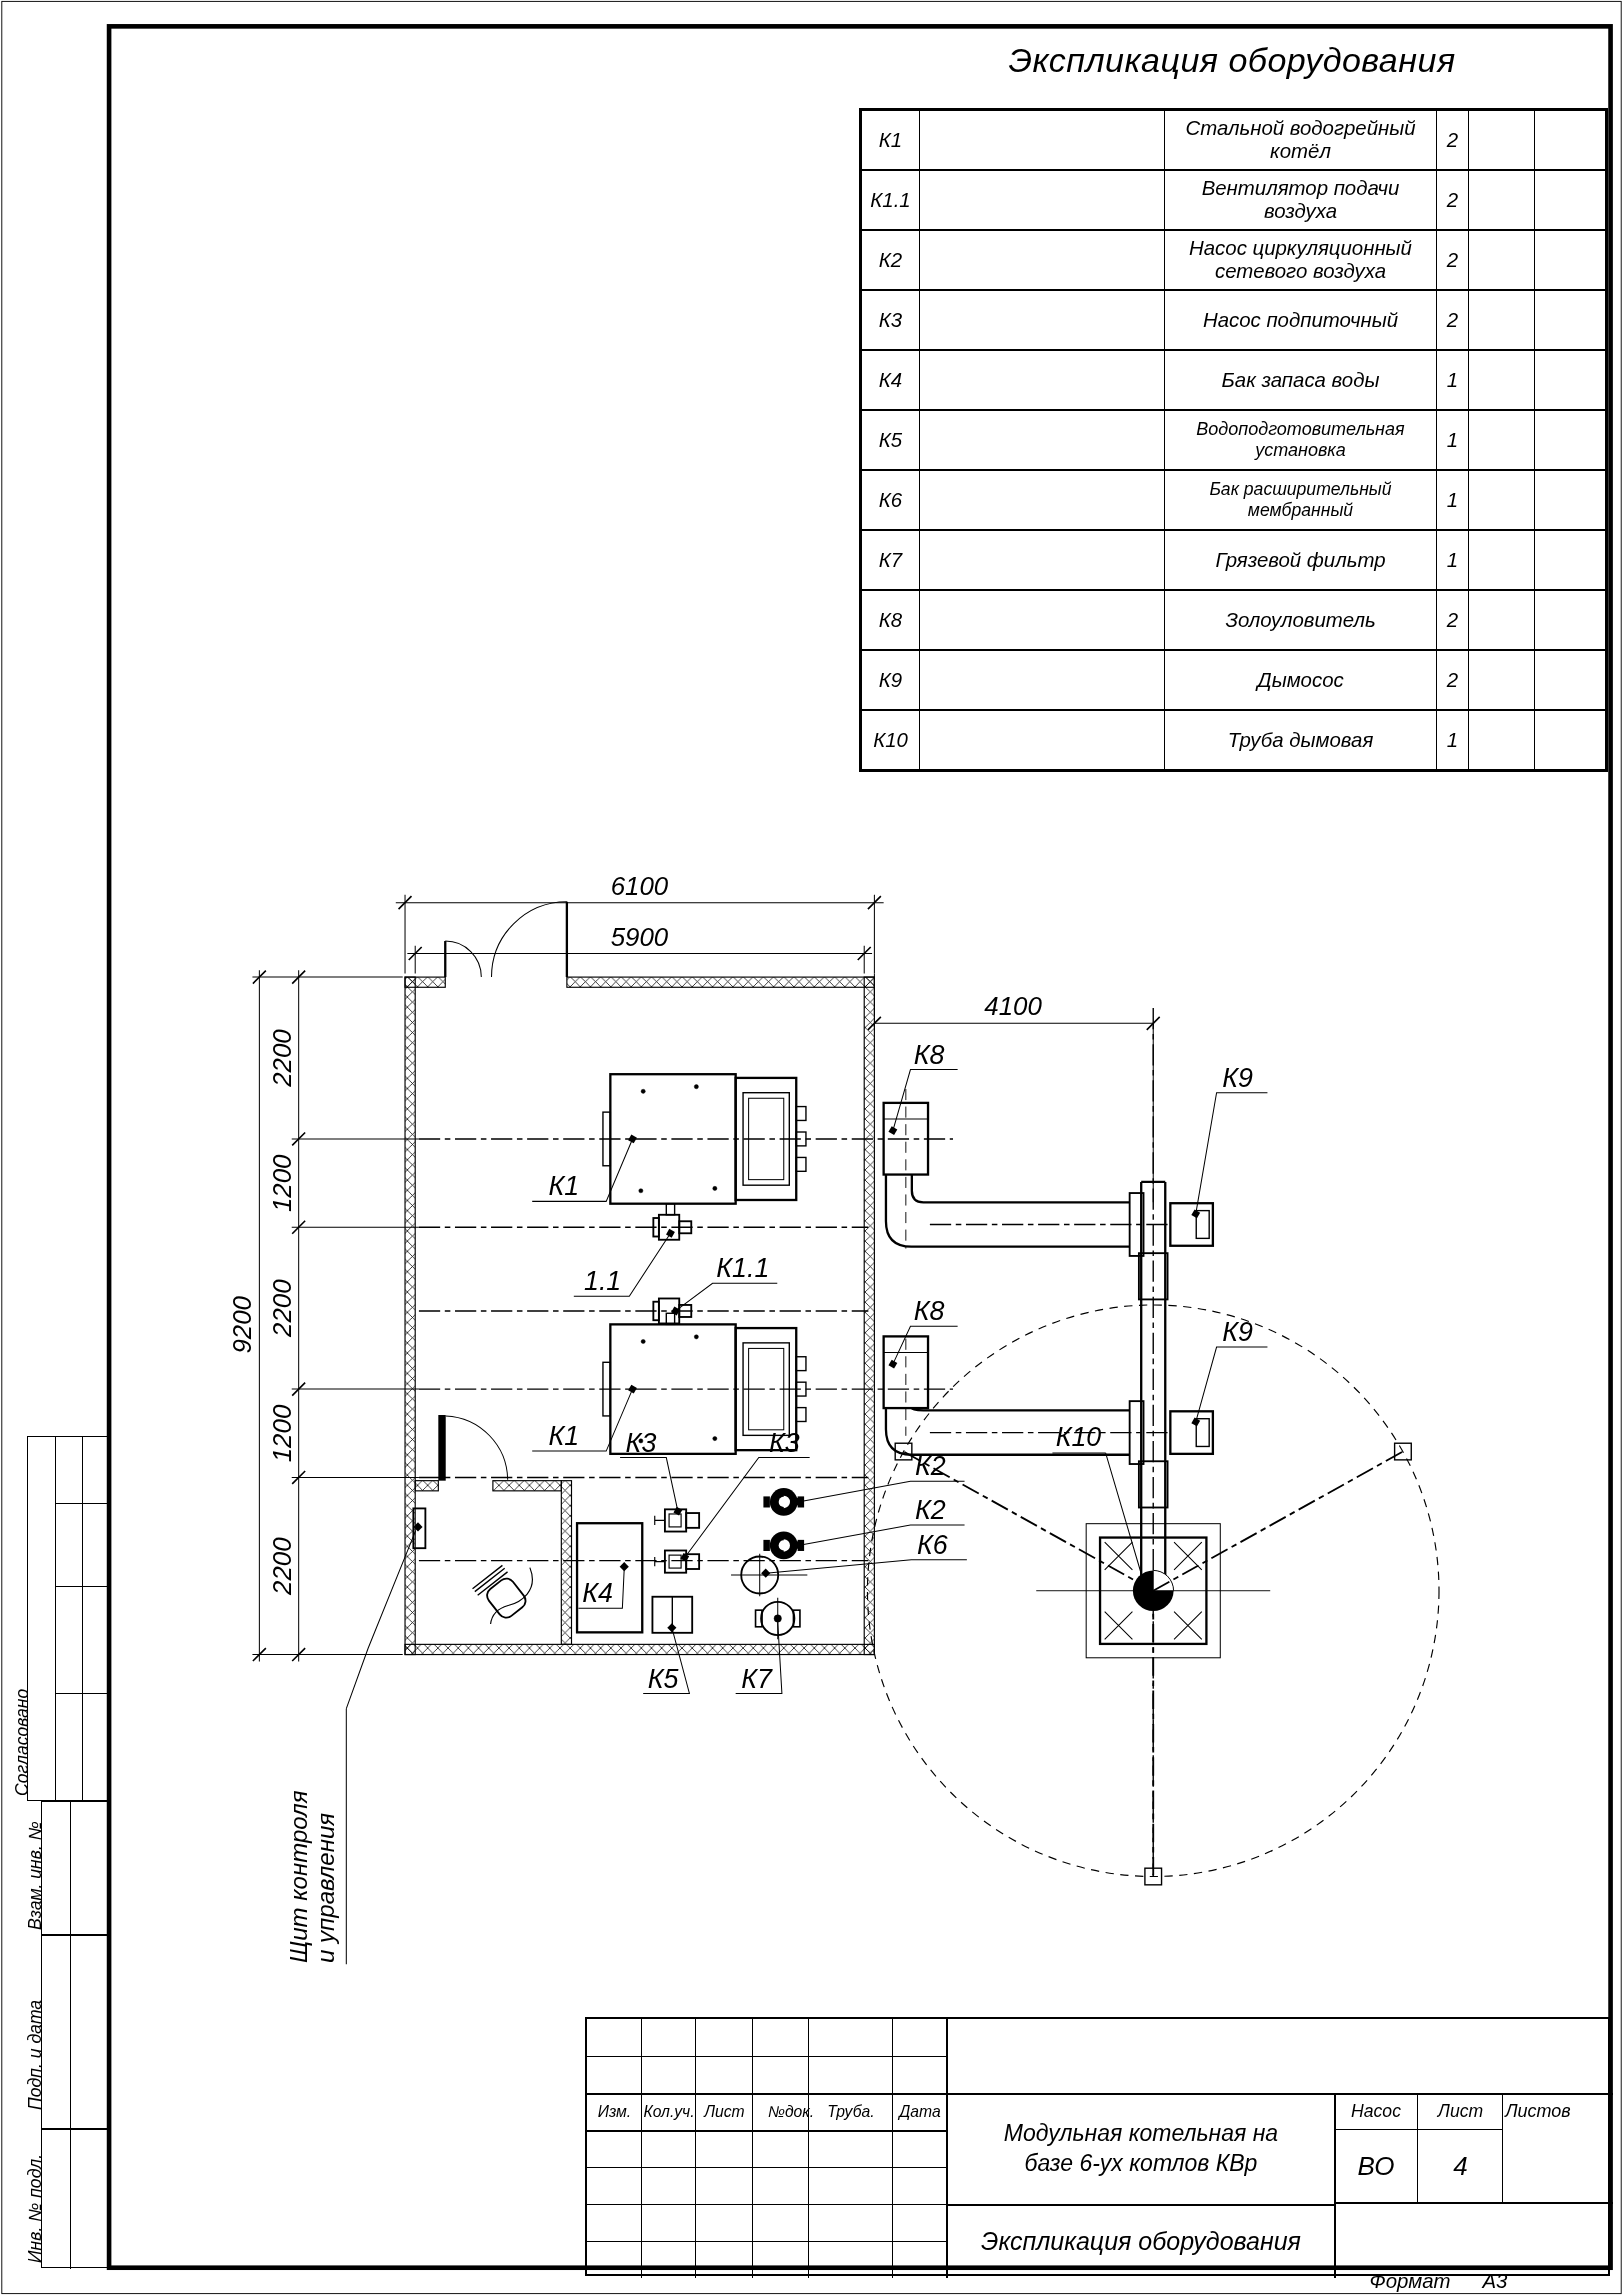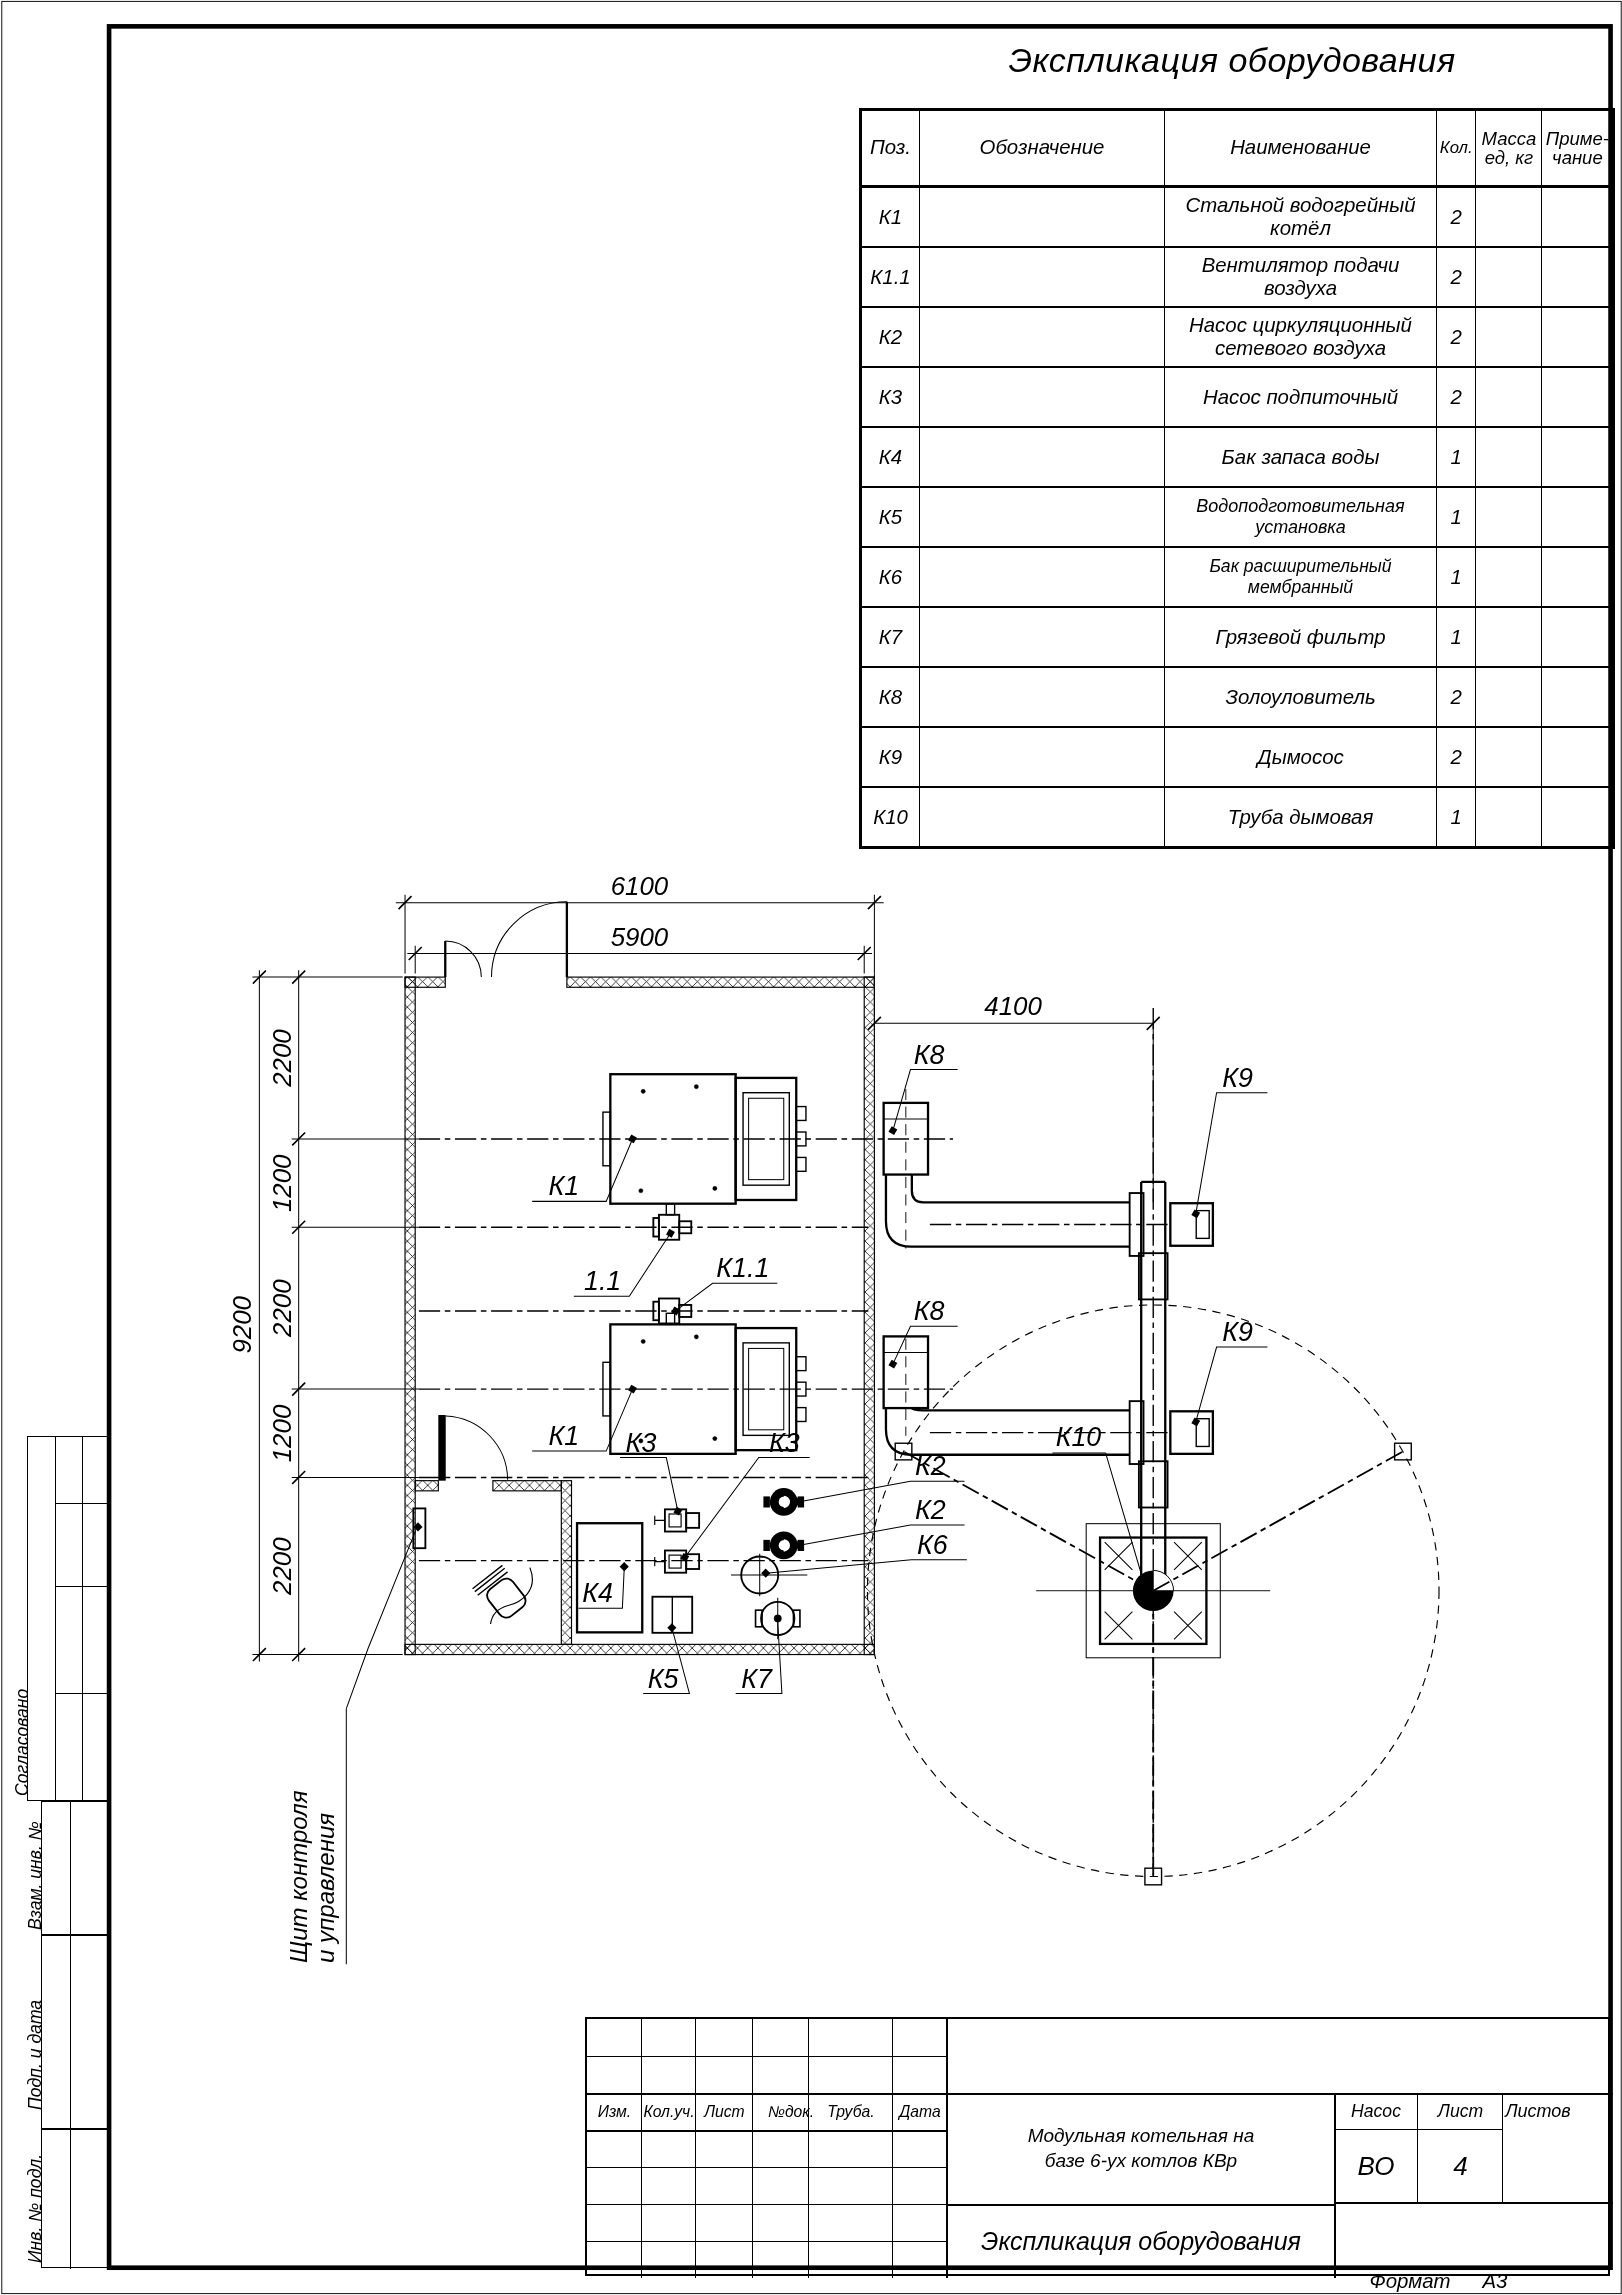--- a/index.html
+++ b/index.html
@@ -19,21 +19,21 @@
   table.spec tr.row td{height:58px;font-size:20.4px;}
   table.spec td.pos{font-size:22px;}
   table.spec td.qty{font-size:22px;}
   
   .tblock{position:absolute;left:585px;top:2009px;width:1025px;height:259px;
       border:2.8px solid #000;box-sizing:border-box;font-style:italic;margin-top:8px;}
   .tb-cell{position:absolute;box-sizing:border-box;border:1.2px solid #000;}
   .tb-thick{border-width:2.3px;}
   .tb-lbl{display:flex;align-items:center;justify-content:center;font-size:15.7px;}
   .tb-big{display:flex;align-items:center;justify-content:center;text-align:center;
-      font-size:19px;line-height:1.3;}
+      font-size:23px;line-height:1.3;}
   .fmt{position:absolute;left:1286px;top:2270px;width:305px;font-size:20.4px;font-style:italic;
       display:flex;justify-content:center;gap:32px;}
   
   .vbox{position:absolute;box-sizing:border-box;border:1.9px solid #000;}
   .vtxt{position:absolute;transform:rotate(-90deg);transform-origin:left bottom;
       white-space:nowrap;font-style:italic;font-size:17.6px;}
 </style>
 </head>
 <body>
 
@@ -343,34 +343,20 @@
   <table class="spec">
     <colgroup>
       <col style="width:59px">
         <col style="width:245px">
         <col style="width:272px">
       <col style="width:32px">
         <col style="width:66px">
         <col style="width:72px">
     </colgroup>
     <tbody>
-        <tr class="hdr">
-      <td>Поз.</td>
-      <td>Обозначение</td>
-      <td>Наименование</td>
-      <td style="font-size:16.7px">Кол.</td>
-      <td style="font-size:18.5px">
-        <span>Масса</span><br>
-        <span>ед, кг</span>
-      </td>
-      <td style="font-size:18.5px">
-        <span>Приме-</span><br>
-        <span>чание</span>
-      </td>
-    </tr>
     <tr class="row">
           <td class="pos">К1</td>
           <td></td>
           <td>Стальной водогрейный котёл</td>
           <td class="qty">2</td>
           <td></td>
           <td></td>
         </tr>
     <tr class="row">
           <td class="pos">К1.1</td>

